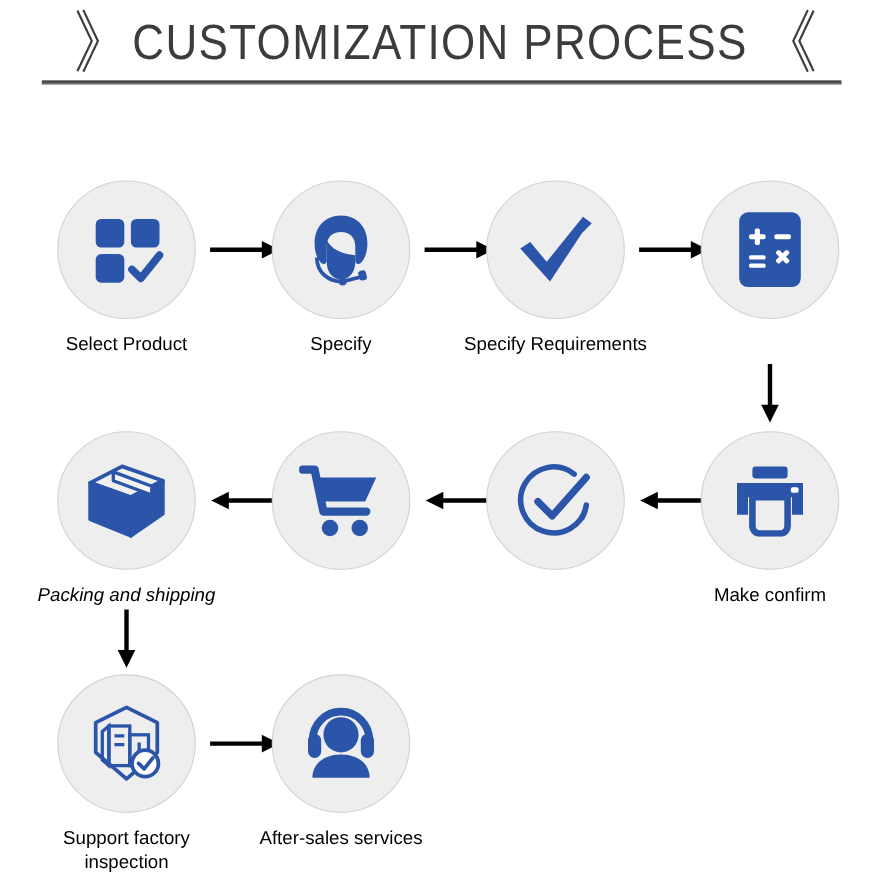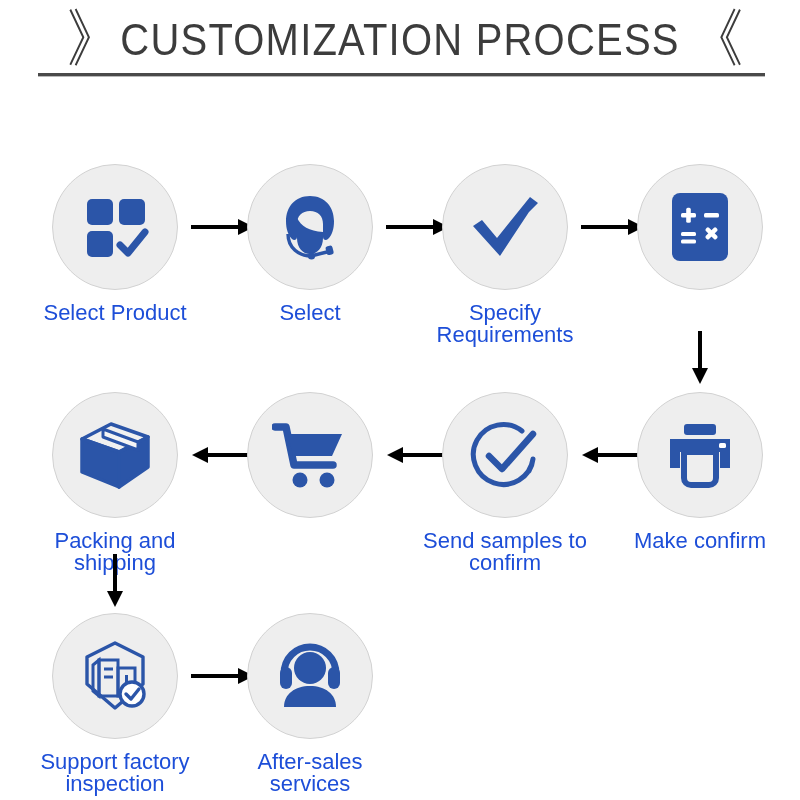--- a/index.html
+++ b/index.html
@@ -78,23 +78,23 @@
     background: #eeeeee;
     border: 1px solid #d2d2d2;
     box-sizing: border-box;
     display: flex;
     align-items: center;
     justify-content: center;
   }
   .circle svg { display: block; }
   .step-label {
     margin-top: 12px;
-    font-size: 22px;
+    font-size: 17px;
     line-height: 22px;
-    color: #1d4ed8;
+    color: #000000;
     font-family: "Liberation Sans", sans-serif;
     white-space: pre-line;
   }
 
   
   .arrow-h {
     position: absolute;
     width: 66px;
     height: 24px;
   }
@@ -142,21 +142,21 @@
 
     <svg width="74" height="74" viewBox="0 0 74 74">
       <path d="M37 6 C22 6 13 17 13 31 C13 39 15 45 19 49 C21 51 24 50 24 47 L24 34 C24 26 29 21 37 21 C45 21 50 26 50 34 L50 47 C50 50 53 51 55 49 C59 45 61 39 61 31 C61 17 52 6 37 6 Z" fill="#2B55A8"></path>
       <path d="M24 28 C28 36 36 41 50 42 L50 48 C50 58 44 64 37 64 C30 64 24 58 24 48 Z" fill="#2B55A8"></path>
       <path d="M15 44 C15 58 26 66 38 66" fill="none" stroke="#2B55A8" stroke-width="3.4"></path>
       <path d="M38 66 L54 62" fill="none" stroke="#2B55A8" stroke-width="3.4"></path>
       <circle cx="38.5" cy="66" r="3.6" fill="#2B55A8"></circle>
       <rect x="53" y="56" width="7" height="9" rx="2.4" transform="rotate(-14 56 60)" fill="#2B55A8"></rect>
     </svg>
   </div>
-  <div class="step-label">Select</div>
+  <div class="step-label">Specify</div>
 </div>
 
 <div class="arrow-h" style="left:385px; top:215px;">
   <svg width="66" height="24" viewBox="0 0 66 24">
     <line x1="1" y1="12" x2="50" y2="12" stroke="#000" stroke-width="4"></line>
     <polygon points="48,4 64,12 48,20" fill="#000"></polygon>
   </svg>
 </div>
 
 <div class="step" style="left:410px; top:164px;">
@@ -194,21 +194,21 @@
   </div>
 </div>
 
 <div class="arrow-v" style="left:688px; top:330px;">
   <svg width="24" height="56" viewBox="0 0 24 56">
     <line x1="12" y1="1" x2="12" y2="40" stroke="#000" stroke-width="4"></line>
     <polygon points="4,38 20,38 12,54" fill="#000"></polygon>
   </svg>
 </div>
 
-<div class="step" style="left:20px; top:392px;">
+<div class="step" style="left:20px; top:392px;font-style:italic;">
   <div class="circle">
 
     <svg width="80" height="76" viewBox="0 0 80 76">
       <path d="M7 22 L36 7 L73 20 L44 35 Z" fill="#f0f0f0" stroke="#2B55A8" stroke-width="3.5" stroke-linejoin="round"></path>
       <path d="M7 22 L7 55 L44 70 L44 35 Z" fill="#2B55A8" stroke="#2B55A8" stroke-width="3.5" stroke-linejoin="round"></path>
       <path d="M44 35 L73 20 L73 50 L44 70 Z" fill="#2B55A8" stroke="#2B55A8" stroke-width="3.5" stroke-linejoin="round"></path>
       <path d="M28 12 L63 25 L63 33 L28 20 Z" fill="#f5f5f5" stroke="#2B55A8" stroke-width="3" stroke-linejoin="round"></path>
     </svg>
   </div>
   <div class="step-label">Packing and shipping</div>
@@ -241,21 +241,20 @@
 </div>
 
 <div class="step" style="left:410px; top:392px;">
   <div class="circle">
 
     <svg width="76" height="76" viewBox="0 0 76 76">
       <path d="M55 14 A30 30 0 1 0 66 42 M66 42 A30 30 0 0 1 62 54" fill="none" stroke="#2B55A8" stroke-width="5" stroke-linecap="round"></path>
       <path d="M22 39 L35 52 L66 17" fill="none" stroke="#2B55A8" stroke-width="6.5" stroke-linecap="round" stroke-linejoin="round"></path>
     </svg>
   </div>
-  <div class="step-label">Send samples to confirm</div>
 </div>
 
 <div class="arrow-h" style="left:580px; top:443px;">
   <svg width="66" height="24" viewBox="0 0 66 24">
     <line x1="16" y1="12" x2="65" y2="12" stroke="#000" stroke-width="4"></line>
     <polygon points="18,4 2,12 18,20" fill="#000"></polygon>
   </svg>
 </div>
 
 <div class="step" style="left:605px; top:392px;">

